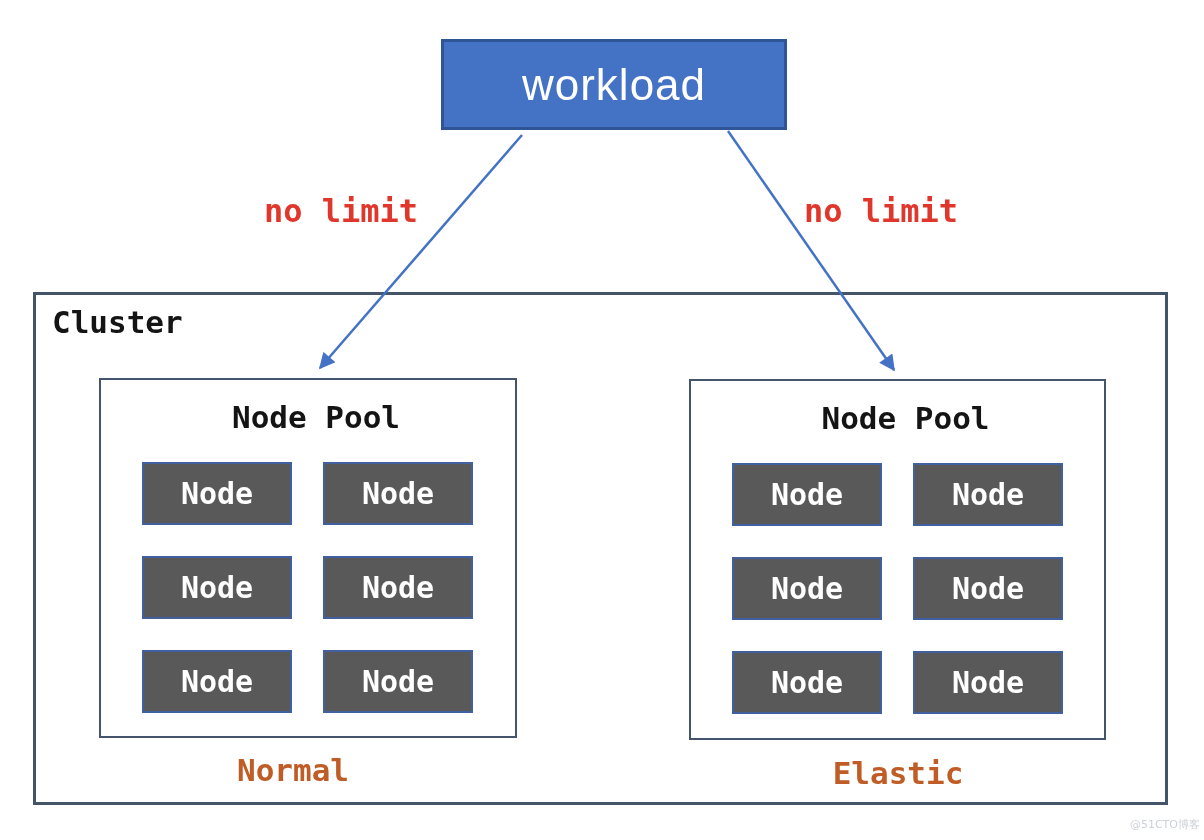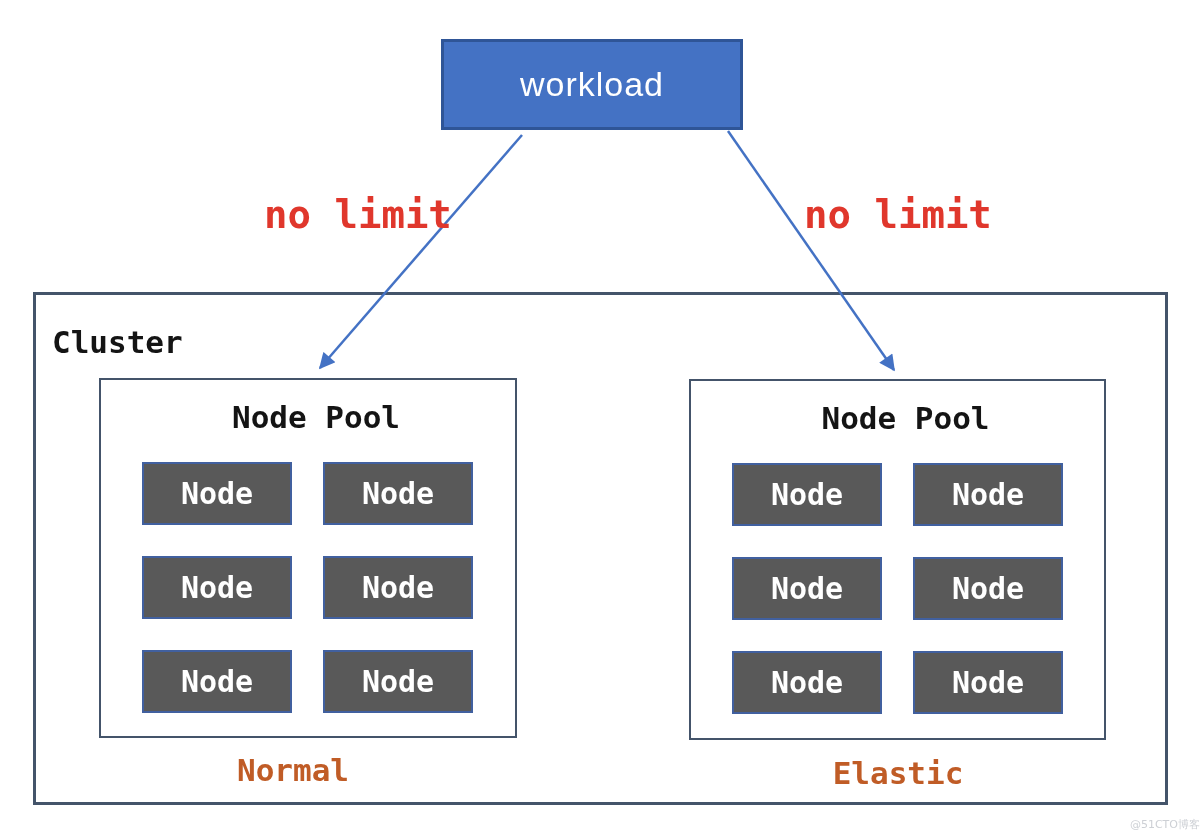--- a/index.html
+++ b/index.html
@@ -22,42 +22,42 @@
     position: relative;
     width: 1204px;
     height: 840px;
     background: #ffffff;
     overflow: hidden;
     font-family: "DejaVu Sans Mono", monospace;
   }
   .workload-box {
     position: absolute;
     left: 441px; top: 39px;
-    width: 302px; height: 91px;
+    width: 346px; height: 91px;
     background: var(--workload-fill);
     border: 3px solid var(--workload-border);
     display: flex; align-items: center; justify-content: center;
     color: var(--title-text);
     font-family: "Liberation Sans", sans-serif;
-    font-size: 34px;
+    font-size: 44px;
     letter-spacing: 1px;
     z-index: 3;
   }
   svg.arrows {
     position: absolute; left: 0; top: 0;
     width: 1204px; height: 840px;
     z-index: 2;
     pointer-events: none;
   }
   .arrow-line { stroke: var(--arrow); stroke-width: 2.5; fill: none; }
   .arrow-head { fill: var(--arrow); }
   .edge-label {
     position: absolute;
     top: 192px;
-    font-size: 39px;
+    font-size: 32px;
     font-weight: bold;
     color: var(--edge-label);
     white-space: nowrap;
     z-index: 3;
   }
   .edge-label.left { left: 264px; }
   .edge-label.right { left: 804px; }
   .cluster-box {
     position: absolute;
     left: 33px; top: 292px;
@@ -65,21 +65,20 @@
     border: 3px solid var(--cluster-border);
     background: #ffffff;
     z-index: 1;
   }
   .cluster-label {
     position: absolute;
     left: 16px; top: 9px;
     font-size: 31px;
     font-weight: bold;
     color: #141414;
-    margin-top: 20px;
   }
   .pool {
     position: absolute;
     border: 2px solid var(--pool-border);
     background: #ffffff;
   }
   .pool.left  { left: 63px;  top: 83px; width: 418px; height: 360px; }
   .pool.right { left: 653px; top: 84px; width: 417px; height: 361px; }
   .pool-title {
     position: absolute;

